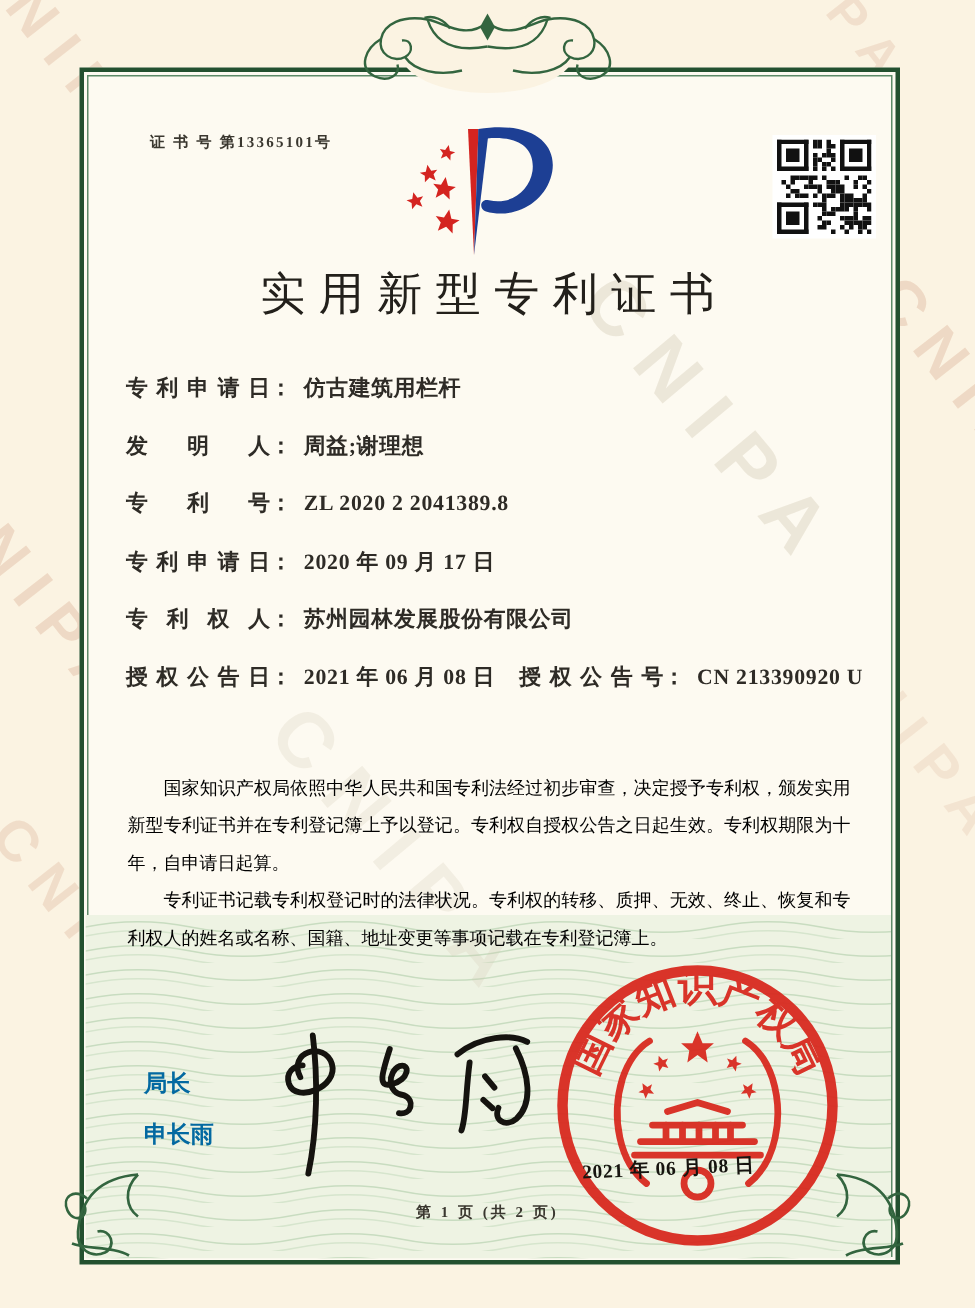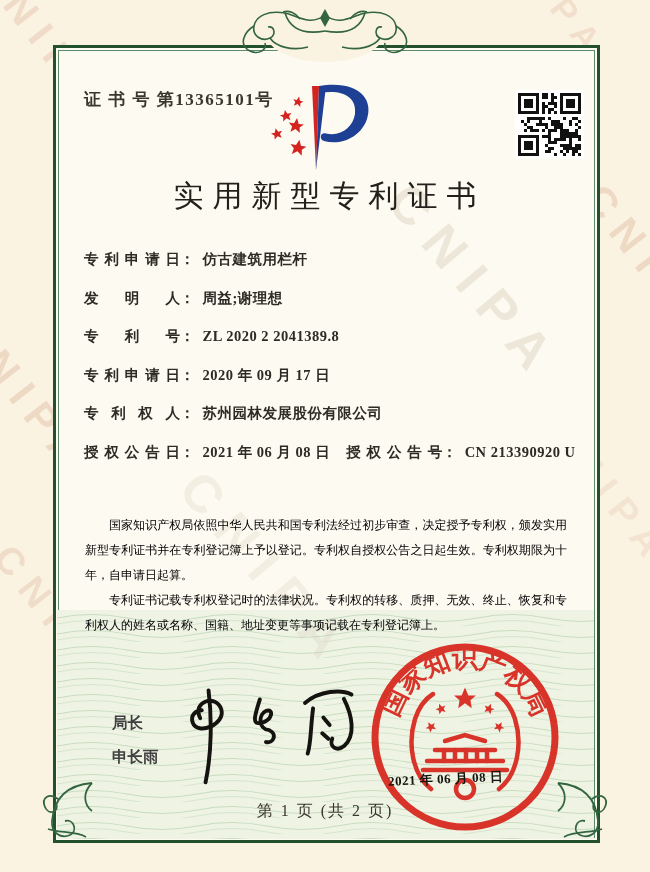--- a/index.html
+++ b/index.html
@@ -25,21 +25,21 @@
     position:absolute; left:53px; top:45px; width:547px; height:798px;
     box-sizing:border-box; border:3px solid #23502f; background:#fdfaf1;
   }
   .frame-inner{
     position:absolute; inset:2px; border:1px solid #5d8a68; pointer-events:none;
   }
   
   .waves{ position:absolute; left:57px; top:610px; width:537px; height:229px; }
   
   .cert-no{
-    position:absolute; left:84px; top:88px; font-size:17px; font-weight:700;
+    position:absolute; left:100px; top:88px; font-size:10px; font-weight:700;
     letter-spacing:1.5px; color:#3a372f;
   }
   .logo{ position:absolute; left:262px; top:80px; width:130px; height:96px; }
   .qr{ position:absolute; left:515px; top:90px; width:63px; height:63px; background:#fff; padding:3px; }
   .title{
     position:absolute; left:0; top:176px; width:100%; text-align:center;
     font-size:30px; font-weight:400; letter-spacing:9px; text-indent:9px; color:#23201b;
   }
   
   .fields{ position:absolute; left:84px; top:240px; width:490px; font-size:14.5px; font-weight:600; }
@@ -52,35 +52,35 @@
   .fvalue{ letter-spacing:.5px; }
   .fpair2{ margin-left:16px; }
   
   .body-text{
     position:absolute; left:85px; top:513px; width:482px;
     font-size:12px; line-height:25px; text-align:justify; color:#000000;
   }
   .body-text p{ margin:0; text-indent:2em; }
   
   .officer{
-    position:absolute; left:112px; top:706px;
+    position:absolute; left:96px; top:706px;
     font-family:"Liberation Sans","DejaVu Sans",sans-serif;
-    font-size:15.5px; font-weight:700; color:#404040; line-height:34px;
+    font-size:15.5px; font-weight:700; color:#0369a1; line-height:34px;
   }
   .signature{ position:absolute; left:168px; top:680px; width:205px; height:110px; }
   
   .seal{ position:absolute; left:365px; top:637px; width:200px; height:200px; opacity:.93; }
   .seal-date{
     position:absolute; left:388px; top:769px; width:170px;
     font-size:13px; font-weight:700; color:#16140f; letter-spacing:.5px;
     transform:rotate(-2.5deg);
   }
   .footer{
     position:absolute; left:0; top:801px; width:100%; text-align:center;
-    font-size:16px; letter-spacing:2px; color:#3a372f;
+    font-size:10px; letter-spacing:2px; color:#3a372f;font-weight:bold;
   }
   
   .orn-top{ position:absolute; left:50%; top:5px; transform:translateX(-50%); }
   .orn-bl{ position:absolute; left:36px; top:779px; }
   .orn-br{ position:absolute; left:550px; top:779px; transform:scaleX(-1); }
 </style>
 </head>
 <body>
 
 <div id="page">

